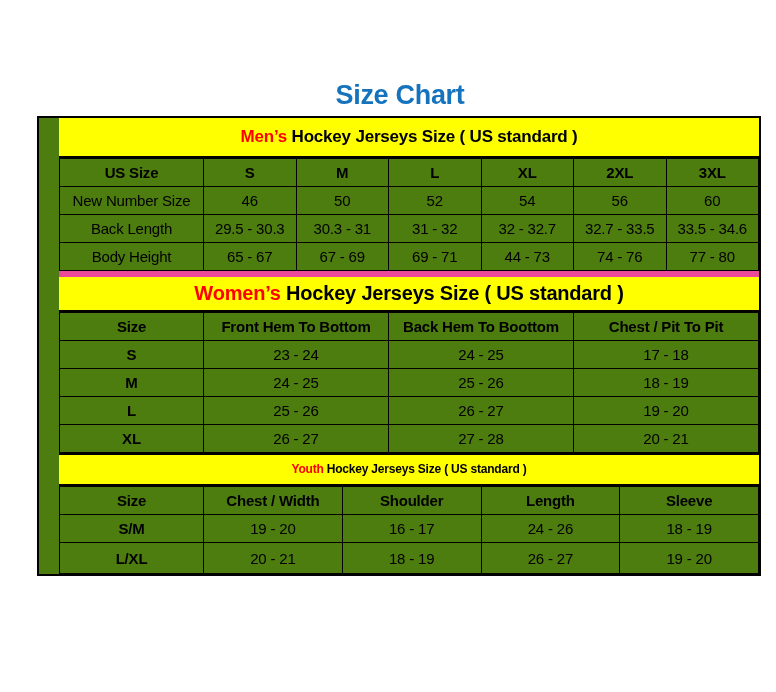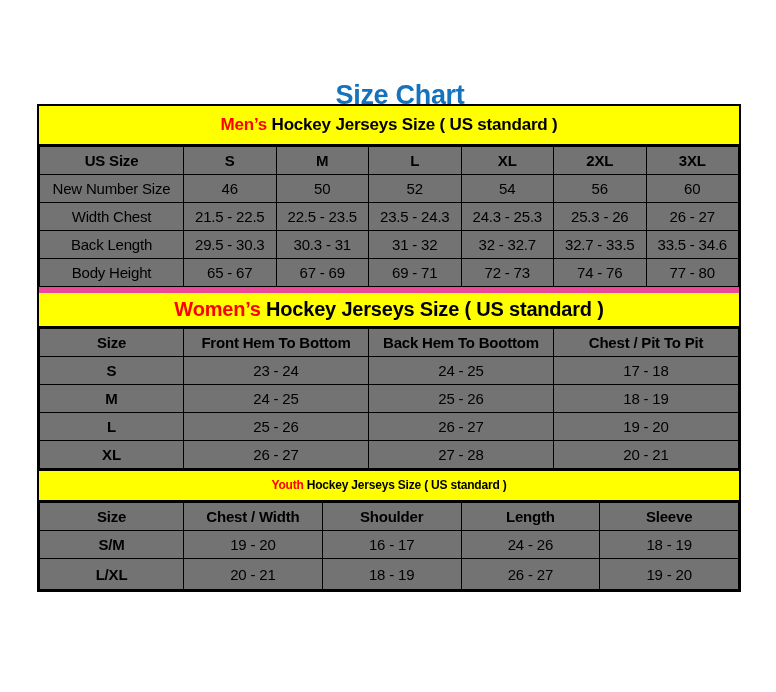--- a/index.html
+++ b/index.html
@@ -6,22 +6,22 @@
   .canvas{
     position:relative;width:776px;height:692px;background:#ffffff;
     font-family:"Liberation Sans",sans-serif;color:#000;overflow:hidden;
   }
   .page-title{
     position:absolute;top:68px;left:0;width:100%;margin:12px;
     text-align:center;font-size:27px;font-weight:bold;color:#1573BD;
     letter-spacing:-0.3px;
   }
   .frame{
-    position:absolute;left:37px;top:104px;width:700px;
-    border:2px solid #000;background:#737373;
+    position:absolute;left:37px;top:116px;width:700px;
+    border:2px solid #000;background:#4d7c0f;padding-left:20px;
   }
   .band{
     background:#FFFF00;text-align:center;font-weight:bold;
     letter-spacing:-0.2px;
   }
   .band-mens{height:38px;line-height:38px;font-size:17px;border-bottom:2px solid #000;}
   .band-womens{height:33px;line-height:33px;font-size:20px;border-top:6px solid #ec4899;border-bottom:2px solid #000;}
   .band-youth{height:29px;line-height:29px;font-size:12px;border-top:2px solid #000;border-bottom:2px solid #000;}
   .hl{color:#FF0000;}
   table.tbl{
@@ -82,43 +82,34 @@
         <tr>
           <td class="lbl">New Number Size</td>
           <td>46</td>
           <td>50</td>
           <td>52</td>
           <td>54</td>
           <td>56</td>
           <td>60</td>
         </tr>
         <tr>
-          <td class="lbl">Width Chest</td>
-          <td>21.5 - 22.5</td>
-          <td>22.5 - 23.5</td>
-          <td>23.5 - 24.3</td>
-          <td>24.3 - 25.3</td>
-          <td>25.3 - 26</td>
-          <td>26 - 27</td>
-        </tr>
-        <tr>
           <td class="lbl">Back Length</td>
           <td>29.5 - 30.3</td>
           <td>30.3 - 31</td>
           <td>31 - 32</td>
           <td>32 - 32.7</td>
           <td>32.7 - 33.5</td>
           <td>33.5 - 34.6</td>
         </tr>
         <tr>
           <td class="lbl">Body Height</td>
           <td>65 - 67</td>
           <td>67 - 69</td>
           <td>69 - 71</td>
-          <td>72 - 73</td>
+          <td>44 - 73</td>
           <td>74 - 76</td>
           <td>77 - 80</td>
         </tr>
       </tbody>
     </table>
 
     <div class="band band-womens">
       <span class="hl">Women’s</span>
       <span>Hockey Jerseys Size ( US standard )</span>
     </div>

